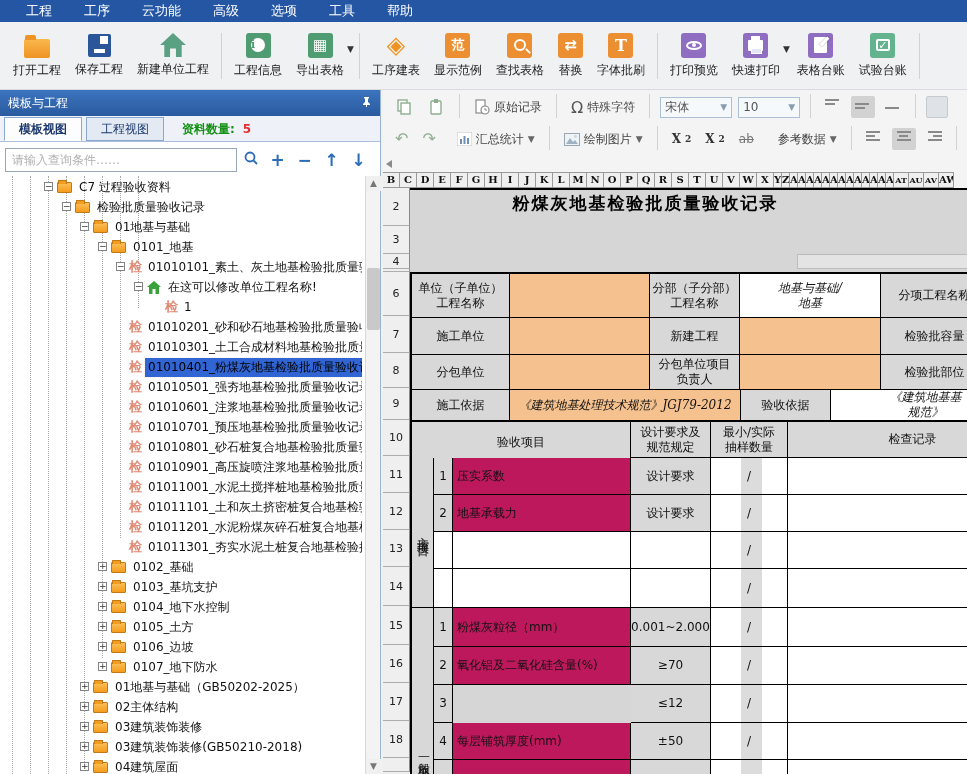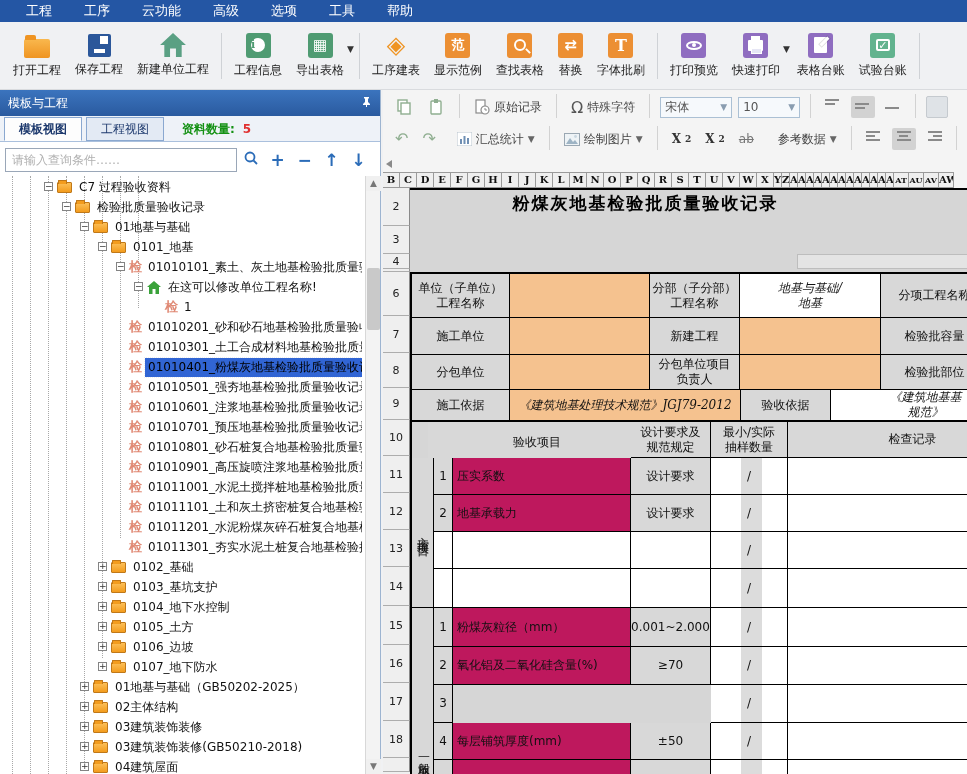--- a/index.html
+++ b/index.html
@@ -573,21 +573,21 @@
           <div class="cell orange" style="left:98px;top:81px;width:140px;height:35px;"></div>
           <div class="cell lbl" style="left:238px;top:81px;width:90px;height:35px;">分包单位项目
 负责人</div>
           <div class="cell orange" style="left:328px;top:81px;width:141px;height:35px;"></div>
           <div class="cell lbl" style="left:469px;top:81px;width:108px;height:35px;">检验批部位</div>
           <div class="cell lbl" style="left:0px;top:116px;width:98px;height:32px;border-bottom-width:2px;">施工依据</div>
           <div class="cell orange script" style="left:98px;top:116px;width:231px;height:32px;border-bottom-width:2px;">《建筑地基处理技术规范》JGJ79-2012</div>
           <div class="cell lbl" style="left:329px;top:116px;width:90px;height:32px;border-bottom-width:2px;">验收依据</div>
           <div class="cell white script" style="left:419px;top:116px;width:190px;height:32px;border-bottom-width:2px;">《建筑地基基
 规范》</div>
-          <div class="cell lbl" style="left:16px;top:148px;width:219px;height:41px;">验收项目</div>
+          <div class="cell lbl" style="left:0px;top:148px;width:219px;height:41px;">验收项目</div>
           <div class="cell lbl" style="left:219px;top:148px;width:80px;height:36px;">设计要求及
 规范规定</div>
           <div class="cell lbl" style="left:299px;top:148px;width:77px;height:36px;">最小/实际
 抽样数量</div>
           <div class="cell lbl" style="left:376px;top:148px;width:250px;height:36px;">检查记录</div>
           <div class="cell lbl" style="left:0;top:184px;width:22px;height:150px"><span class="vtext">主控项目</span></div>
           <div class="cell lbl" style="left:0;top:334px;width:22px;height:168px;position:absolute;display:block"><span class="vtext" style="position:absolute;left:4px;top:142px">一般项目</span></div>
           <div class="cell lbl" style="left:22px;top:184px;width:19px;height:37px;">1</div>
           <div class="cell green" style="left:41px;top:184px;width:178px;height:37px;">压实系数</div>
           <div class="cell lbl" style="left:219px;top:184px;width:80px;height:37px;">设计要求</div>
@@ -612,20 +612,21 @@
           <div class="cell green" style="left:41px;top:334px;width:178px;height:39px;">粉煤灰粒径（mm）</div>
           <div class="cell lbl" style="left:219px;top:334px;width:80px;height:39px;">0.001~2.000</div>
           <div class="cell white" style="left:299px;top:334px;width:77px;height:39px"><span class="stripe"></span><span class="slash">/</span></div>
           <div class="cell white" style="left:376px;top:334px;width:250px;height:39px;"></div>
           <div class="cell lbl" style="left:22px;top:373px;width:19px;height:38px;">2</div>
           <div class="cell green" style="left:41px;top:373px;width:178px;height:38px;">氧化铝及二氧化硅含量(%)</div>
           <div class="cell lbl" style="left:219px;top:373px;width:80px;height:38px;">≥70</div>
           <div class="cell white" style="left:299px;top:373px;width:77px;height:38px"><span class="stripe"></span><span class="slash">/</span></div>
           <div class="cell white" style="left:376px;top:373px;width:250px;height:38px;"></div>
           <div class="cell lbl" style="left:22px;top:411px;width:19px;height:38px;">3</div>
+          <div class="cell lbl" style="left:219px;top:411px;width:80px;height:38px;">≤12</div>
           <div class="cell white" style="left:299px;top:411px;width:77px;height:38px"><span class="stripe"></span><span class="slash">/</span></div>
           <div class="cell white" style="left:376px;top:411px;width:250px;height:38px;"></div>
           <div class="cell lbl" style="left:22px;top:449px;width:19px;height:37px;">4</div>
           <div class="cell green" style="left:41px;top:449px;width:178px;height:37px;">每层铺筑厚度(mm)</div>
           <div class="cell lbl" style="left:219px;top:449px;width:80px;height:37px;">±50</div>
           <div class="cell white" style="left:299px;top:449px;width:77px;height:37px"><span class="stripe"></span><span class="slash">/</span></div>
           <div class="cell white" style="left:376px;top:449px;width:250px;height:37px;"></div>
           <div class="cell lbl" style="left:22px;top:486px;width:19px;height:16px;"></div>
           <div class="cell green" style="left:41px;top:486px;width:178px;height:16px;"></div>
           <div class="cell lbl" style="left:219px;top:486px;width:80px;height:16px;"></div>

